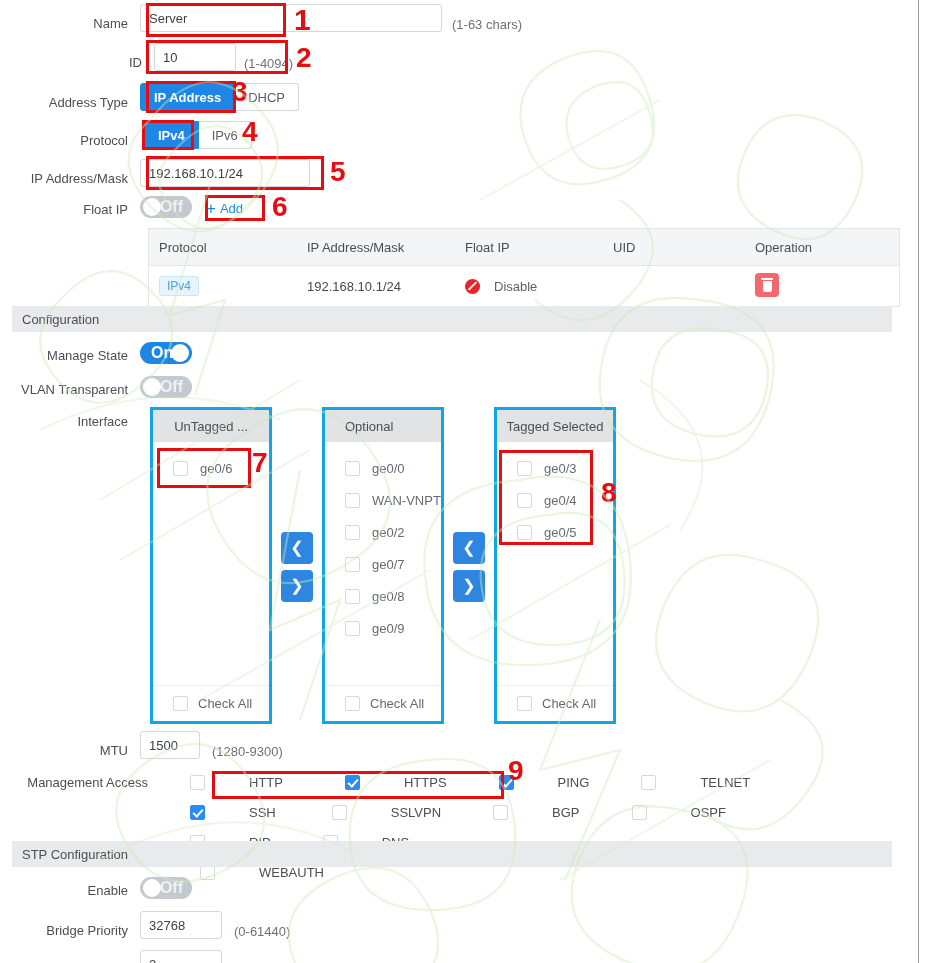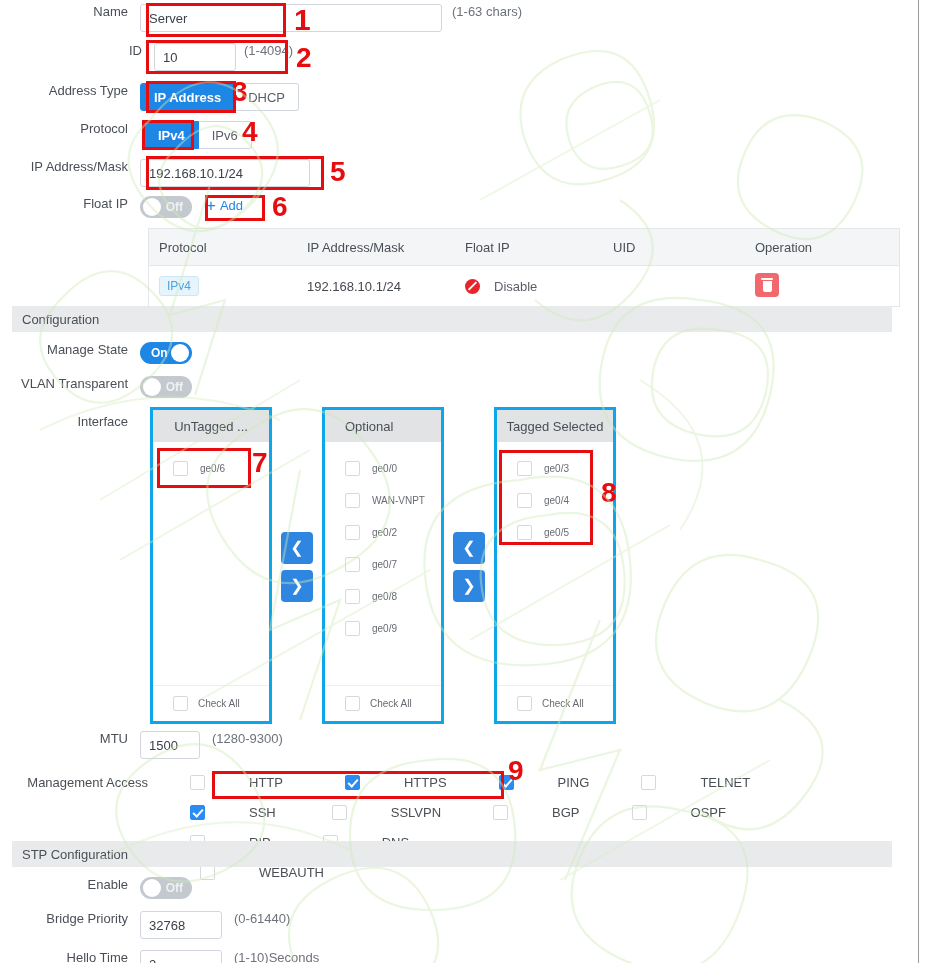--- a/index.html
+++ b/index.html
@@ -20,21 +20,21 @@
     z-index:5;
     opacity:.5;
   }
   #watermark svg { width:100%; height:100%; }
 
   
   #page { position:absolute; left:0; top:0; width:919px; height:963px; z-index:1; }
   #right-rule { position:absolute; left:918px; top:0; width:1px; height:963px; background:#9a9a9a; z-index:6;}
 
   
-  .row { display:flex; align-items:flex-start; position:absolute; }
+  .row { display:flex; align-items:flex-end; position:absolute; }
   .lbl {
     width:140px; text-align:right; padding-right:12px;
     color:#4a4f56; font-size:13px; line-height:16px;
     white-space:nowrap;
   }
   .hint { color:#6d727a; font-size:13px; margin-left:8px; white-space:nowrap; }
 
   input.txt {
     border:1px solid #d2d6de; border-radius:3px;
     height:28px; padding:0 8px;
@@ -61,21 +61,21 @@
     width:52px; height:22px; border-radius:11px;
     background:#c3c9cf; position:relative; display:inline-block;
     cursor:pointer; vertical-align:middle;
   }
   .toggle .knob {
     position:absolute; top:2px; left:3px;
     width:18px; height:18px; border-radius:50%; background:#fff;
   }
   .toggle .tg-txt {
     position:absolute; right:9px; top:0; line-height:22px;
-    font-size:12px; color:#eef1f3; font-weight:bold;
+    font-size:16px; color:#eef1f3; font-weight:bold;
   }
   .toggle.on { background:#1e87e5; }
   .toggle.on .knob { left:auto; right:3px; }
   .toggle.on .tg-txt { right:auto; left:11px; color:#fff; }
 
   
   .addlink {
     color:#1e87e5; font-size:13px; cursor:pointer;
     display:inline-flex; align-items:center; gap:4px;
     padding:2px 4px; background:none; border:none;
@@ -128,21 +128,21 @@
   .tlist .thd {
     height:32px; background:#e1e3e5; display:flex; align-items:center;
     justify-content:center; font-size:13px; color:#4a4f56;
   }
   .tlist .tbody { height:243px; padding-top:10px; }
   .tlist .titem { display:flex; align-items:center; gap:12px; padding:0 0 0 20px; height:32px; }
   .tlist .tfoot {
     height:36px; border-top:1px solid #eceef0; display:flex; align-items:center;
     gap:10px; padding-left:20px;
   }
-  .tlist .tfoot span, .tlist .titem span { font-size:10px; color:#666b72; }
+  .tlist .tfoot span, .tlist .titem span { font-size:13px; color:#666b72; }
 
   .cbx {
     width:15px; height:15px; border:1px solid #d5d9de; border-radius:2px;
     background:#fff; display:inline-block; position:relative; flex:0 0 auto; cursor:pointer;
   }
   .cbx.checked { background:#2a8bf2; border-color:#2a8bf2; }
   .cbx.checked::after {
     content:""; position:absolute; left:4px; top:1px; width:4px; height:8px;
     border:solid #fff; border-width:0 2px 2px 0; transform:rotate(42deg);
   }

